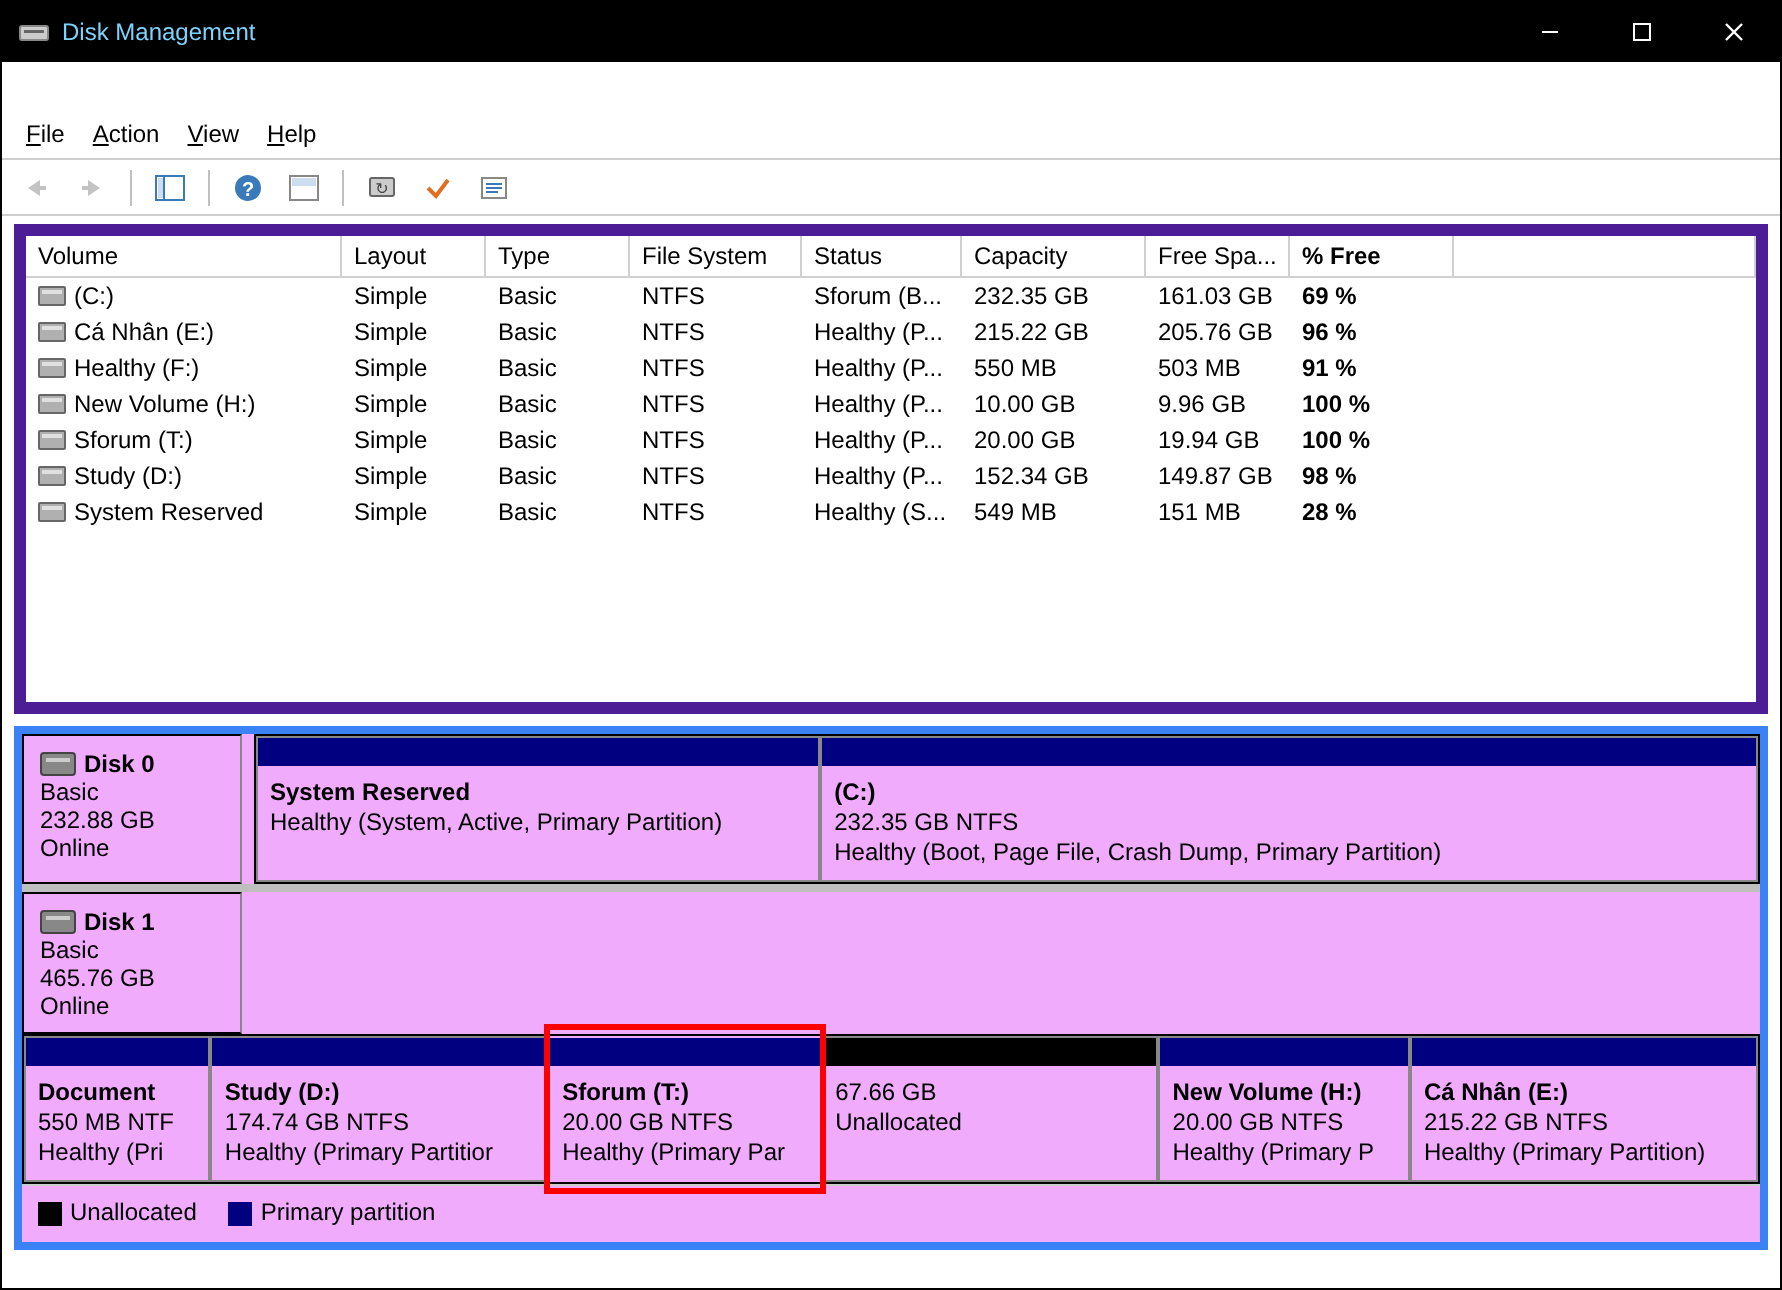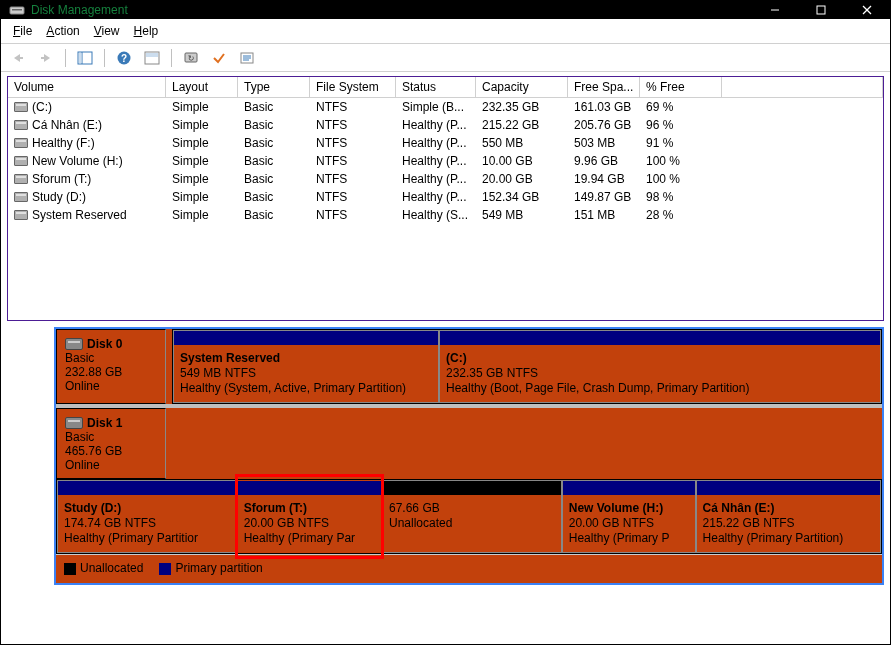--- a/index.html
+++ b/index.html
@@ -1,44 +1,44 @@
 <!DOCTYPE html>
 <html><head>
 <meta charset="utf-8">
 <style>
   * { box-sizing: border-box; margin: 0; padding: 0; }
   body { font-family: "Segoe UI", Tahoma, sans-serif; font-size: 12px; background: #fff; color: #000; width: 891px; height: 645px; border: 1px solid #000; display: flex; flex-direction: column; overflow: hidden; }
   
-  .titlebar { background: #000; color: #15803d; height: 18px; display: flex; align-items: center; padding-left: 8px; }
+  .titlebar { background: #000; color: #7dd3fc; height: 30px; display: flex; align-items: center; padding-left: 8px; }
   .titlebar .icon-slot { width: 16px; height: 16px; margin-right: 6px; display: flex; align-items: center; justify-content: center; }
   .titlebar .title { flex: 1; font-size: 12px; }
   .titlebar .win-btn { width: 46px; height: 30px; display: flex; align-items: center; justify-content: center; color: #fff; }
   
   .menubar { background: #fff; border-bottom: 1px solid #d0d0d0; padding: 2px 6px; display: flex; gap: 2px; }
-  .menubar .menu-item { padding: 3px 6px; cursor: default; }
+  .menubar .menu-item { padding: 3px 6px; cursor: default; margin-top: 24px; }
   .menubar .menu-item span.ul { text-decoration: underline; }
 
   .toolbar { background: #fff; border-bottom: 1px solid #d0d0d0; padding: 3px 6px; display: flex; align-items: center; gap: 6px; height: 28px; }
   .toolbar .tb-btn { width: 22px; height: 22px; border: 1px solid transparent; display: flex; align-items: center; justify-content: center; }
   .toolbar .divider { width: 1px; height: 18px; background: #c0c0c0; margin: 0 2px; }
 
   .content { flex: 1; display: flex; flex-direction: column; padding: 4px 6px 6px 6px; background: #fff; gap: 6px; }
 
-  .table-wrap { border: 1px solid #4c1d95; overflow: hidden; height: 245px; display: flex; flex-direction: column; }
+  .table-wrap { border: 6px solid #4c1d95; overflow: hidden; height: 245px; display: flex; flex-direction: column; }
   .table-head { display: flex; background: #fff; border-bottom: 1px solid #d0d0d0; }
   .th { border-right: 1px solid #d0d0d0; padding: 3px 6px; font-weight: normal; text-align: left; background: #fff; white-space: nowrap; overflow: hidden; }
   .table-body { flex: 1; overflow: auto; }
   .tr { display: flex; padding: 1px 0; }
   .td { padding: 1px 6px; white-space: nowrap; overflow: hidden; display: flex; align-items: center; gap: 4px; }
-  .c0 { width: 158px; } .c1 { width: 72px; } .c2 { width: 72px; } .c3 { width: 86px; } .c4 { width: 80px; } .c5 { width: 92px; } .c6 { width: 72px; } .c7 { width: 82px; } .c8 { flex: 1; }
+  .c0 { width: 158px; } .c1 { width: 72px; } .c2 { width: 72px; } .c3 { width: 86px; } .c4 { width: 80px; } .c5 { width: 92px; } .c6 { width: 72px; } .c7 { width: 82px; font-weight: bold; } .c8 { flex: 1; }
 
   .vol-icon { width: 14px; height: 10px; background: #b0b0b0; border: 1px solid #666; border-radius: 1px; position: relative; }
   .vol-icon::before { content:''; position:absolute; top:1px; left:1px; right:1px; height:2px; background:#e0e0e0; }
 
-  .disks { border: 2px solid #3b82f6; background: #c2410c; padding: 0; margin-left: 47px; }
+  .disks { border: 4px solid #3b82f6; background: #f0abfc; padding: 0; }
   .disk-row { display: flex; border-bottom: 4px solid #bfbfbf; }
   .disk-row:last-of-type { border-bottom: none; flex-direction: column; }
   .disk-label { width: 110px; border: 1px solid #000; border-right: 1px solid #888; padding: 6px 8px; }
   .disk-label .disk-icon { display:inline-block; width:18px; height:12px; background:#888; border:1px solid #444; border-radius:2px; margin-right:4px; vertical-align:middle; position: relative; }
   .disk-label .disk-icon::before { content:''; position:absolute; top:2px; left:2px; right:2px; height:2px; background:#ccc;}
   .disk-label .name { font-weight: bold; display: inline-block; vertical-align: middle; }
   .disk-parts { flex: 1; display: flex; }
   .disk-parts-inner { flex:1; display:flex; border: 1px solid #000; }
   .part { border: 1px solid #888; display: flex; flex-direction: column; overflow: hidden; }
   .part .stripe { height: 14px; background: #000080; }
@@ -162,21 +162,21 @@
     </div>
     <div class="table-body" id="tbody">
         <div class="tr">
           <div class="td c0">
             <span class="vol-icon"></span>
             <span>(C:)</span>
           </div>
           <div class="td c1">Simple</div>
           <div class="td c2">Basic</div>
           <div class="td c3">NTFS</div>
-          <div class="td c4">Simple (B...</div>
+          <div class="td c4">Sforum (B...</div>
           <div class="td c5">232.35 GB</div>
           <div class="td c6">161.03 GB</div>
           <div class="td c7">69 %</div>
         </div>
         <div class="tr">
           <div class="td c0">
             <span class="vol-icon"></span>
             <span>Cá Nhân (E:)</span>
           </div>
           <div class="td c1">Simple</div>
@@ -264,21 +264,20 @@
             <div>232.88 GB</div>
             <div>Online</div>
           </div>
           <div class="gap-col"></div>
           <div class="disk-parts">
             <div class="disk-parts-inner">
               <div class="part" style="flex: 1.2 1 0%;">
                 <div class="stripe"></div>
                 <div class="body">
                   <b>System Reserved</b>
-                  <div>549 MB NTFS</div>
                   <div>Healthy (System, Active, Primary Partition)</div>
                 </div>
               </div>
               <div class="part" style="flex: 2 1 0%;">
                 <div class="stripe"></div>
                 <div class="body">
                   <b>(C:)</b>
                   <div>232.35 GB NTFS</div>
                   <div>Healthy (Boot, Page File, Crash Dump, Primary Partition)</div>
                 </div>
@@ -289,20 +288,28 @@
         <div class="disk-row">
           <div class="disk-label">
             <div><span class="disk-icon"></span><span class="name">Disk 1</span></div>
             <div>Basic</div>
             <div>465.76 GB</div>
             <div>Online</div>
           </div>
           <div class="gap-col"></div>
           <div class="disk-parts">
             <div class="disk-parts-inner">
+              <div class="part" style="flex: 0.85 1 0%;">
+                <div class="stripe"></div>
+                <div class="body">
+                  <b>Document</b>
+                  <div>550 MB NTF</div>
+                  <div>Healthy (Pri</div>
+                </div>
+              </div>
               <div class="part" style="flex: 1.55 1 0%;">
                 <div class="stripe"></div>
                 <div class="body">
                   <b>Study  (D:)</b>
                   <div>174.74 GB NTFS</div>
                   <div>Healthy (Primary Partitior</div>
                 </div>
               </div>
               <div class="part highlighted" style="flex: 1.25 1 0%;">
                 <div class="stripe"></div>

